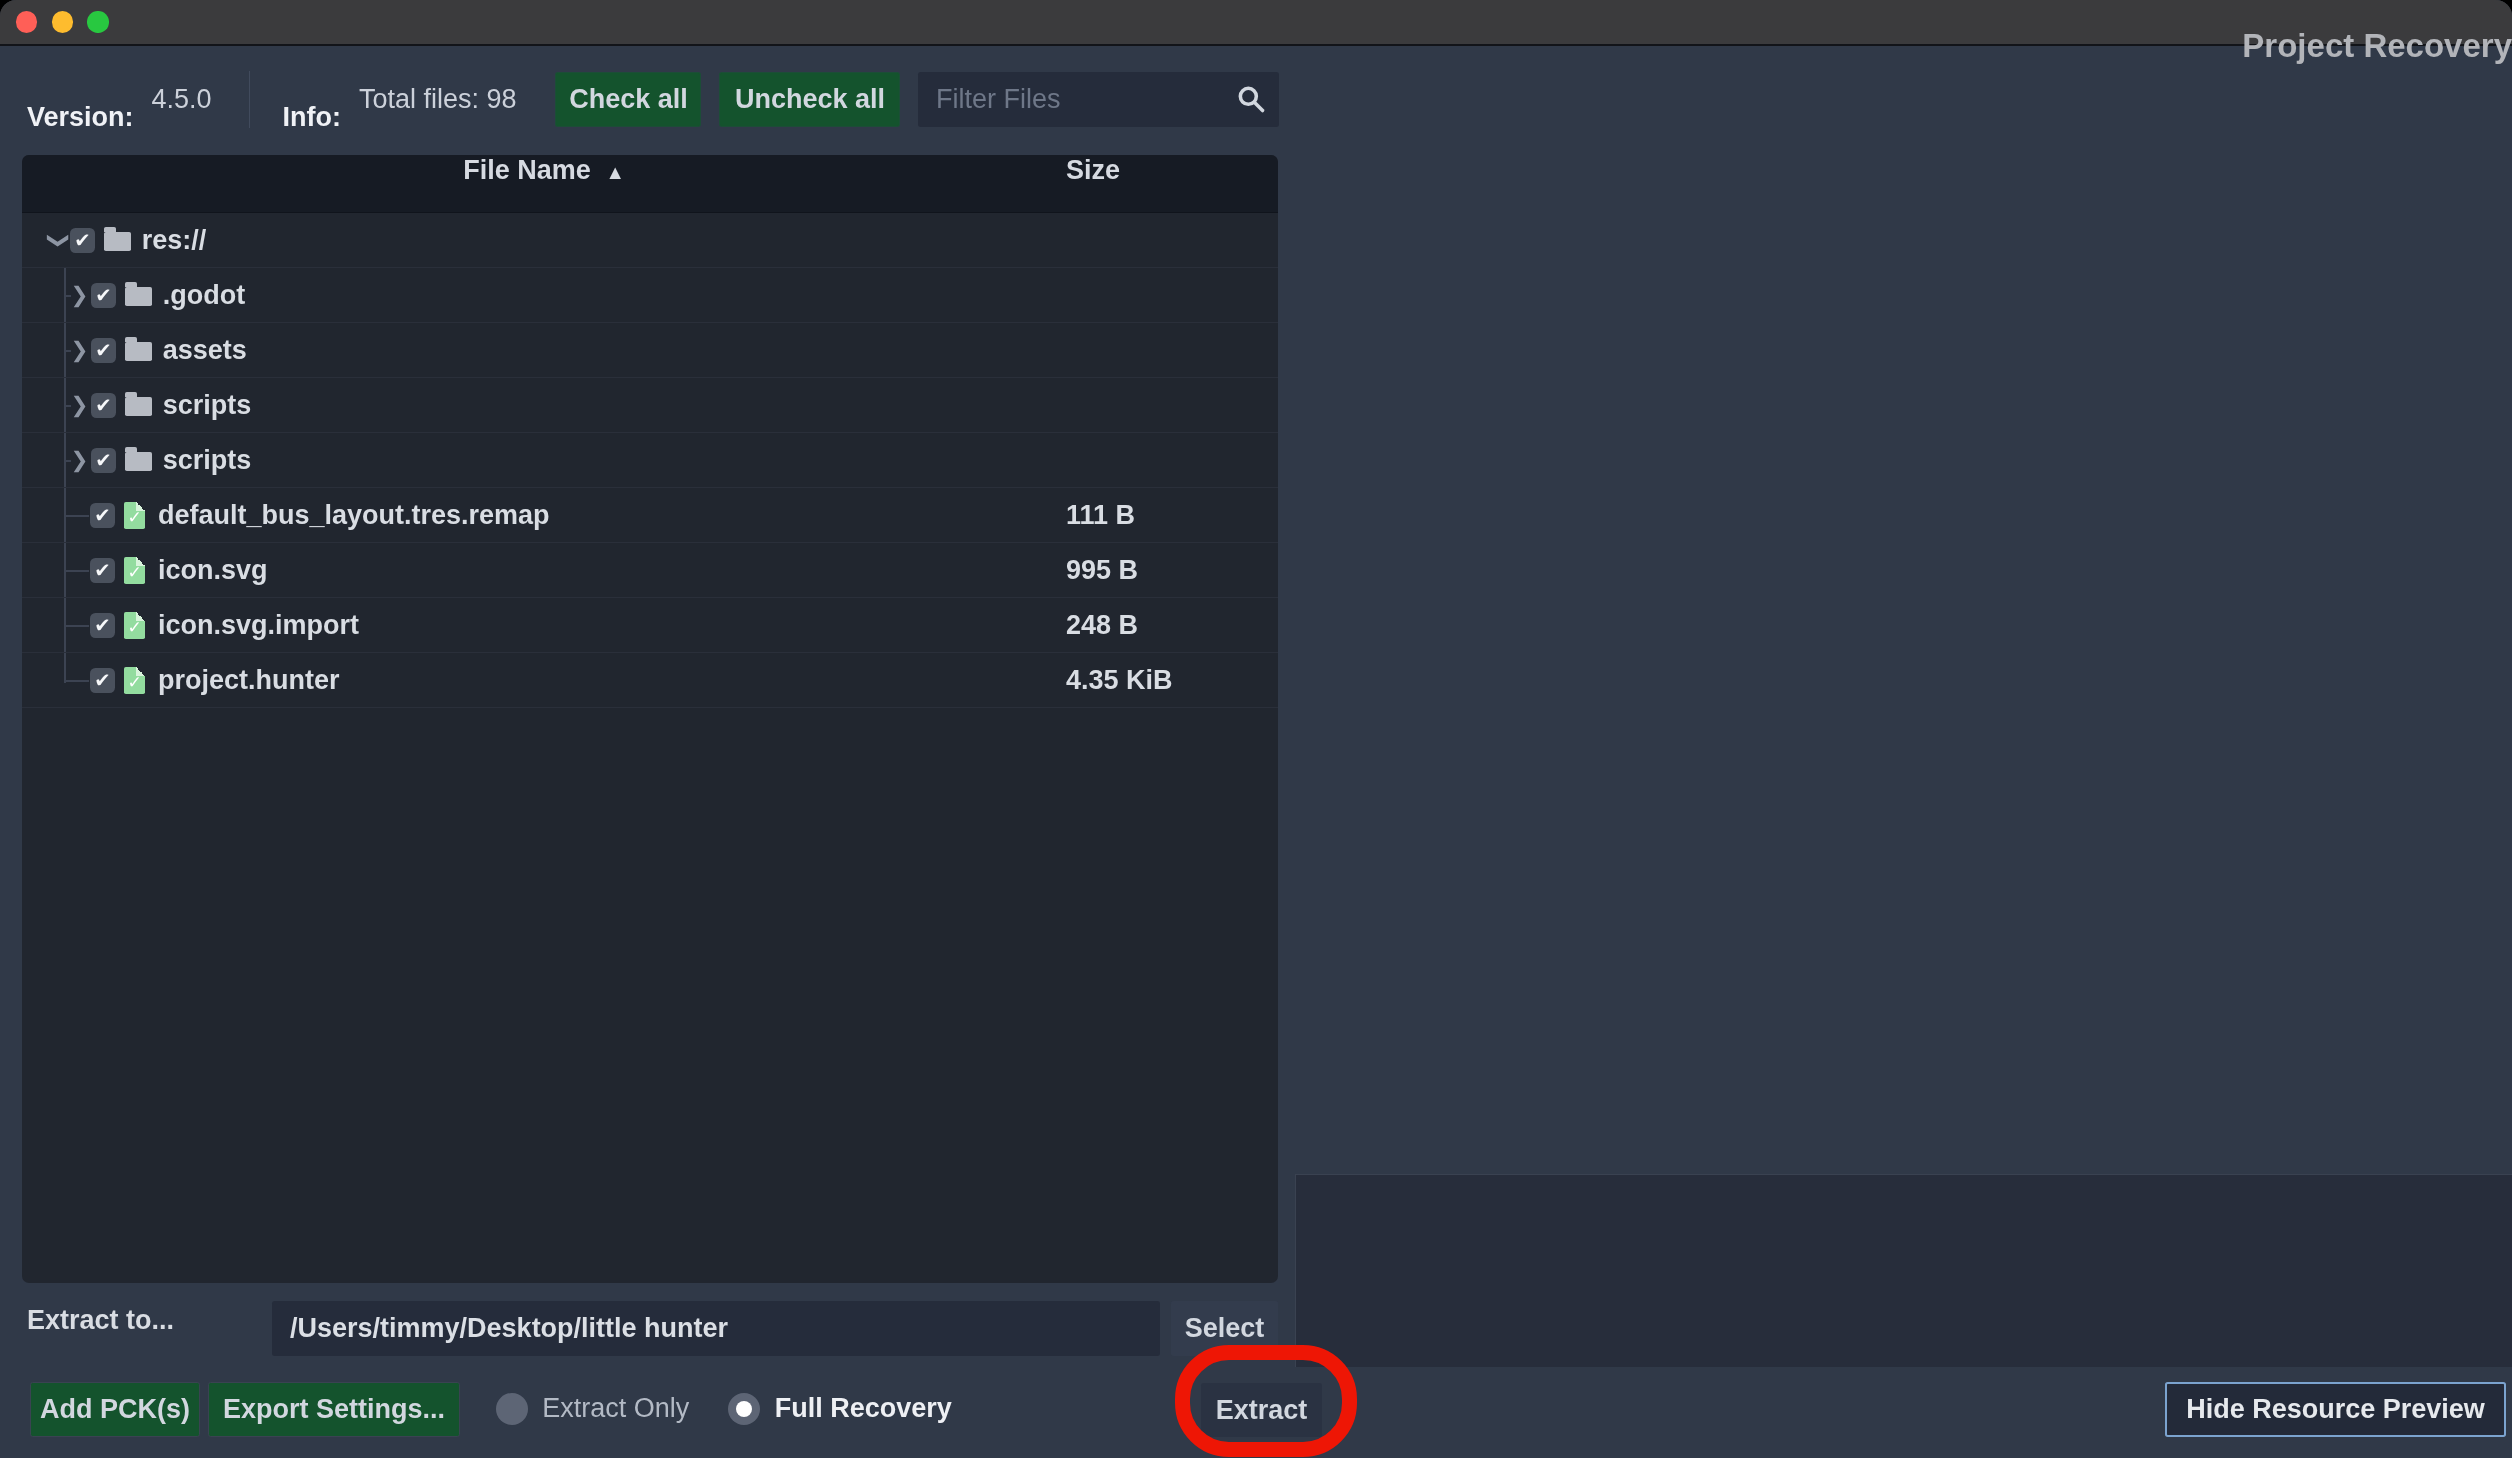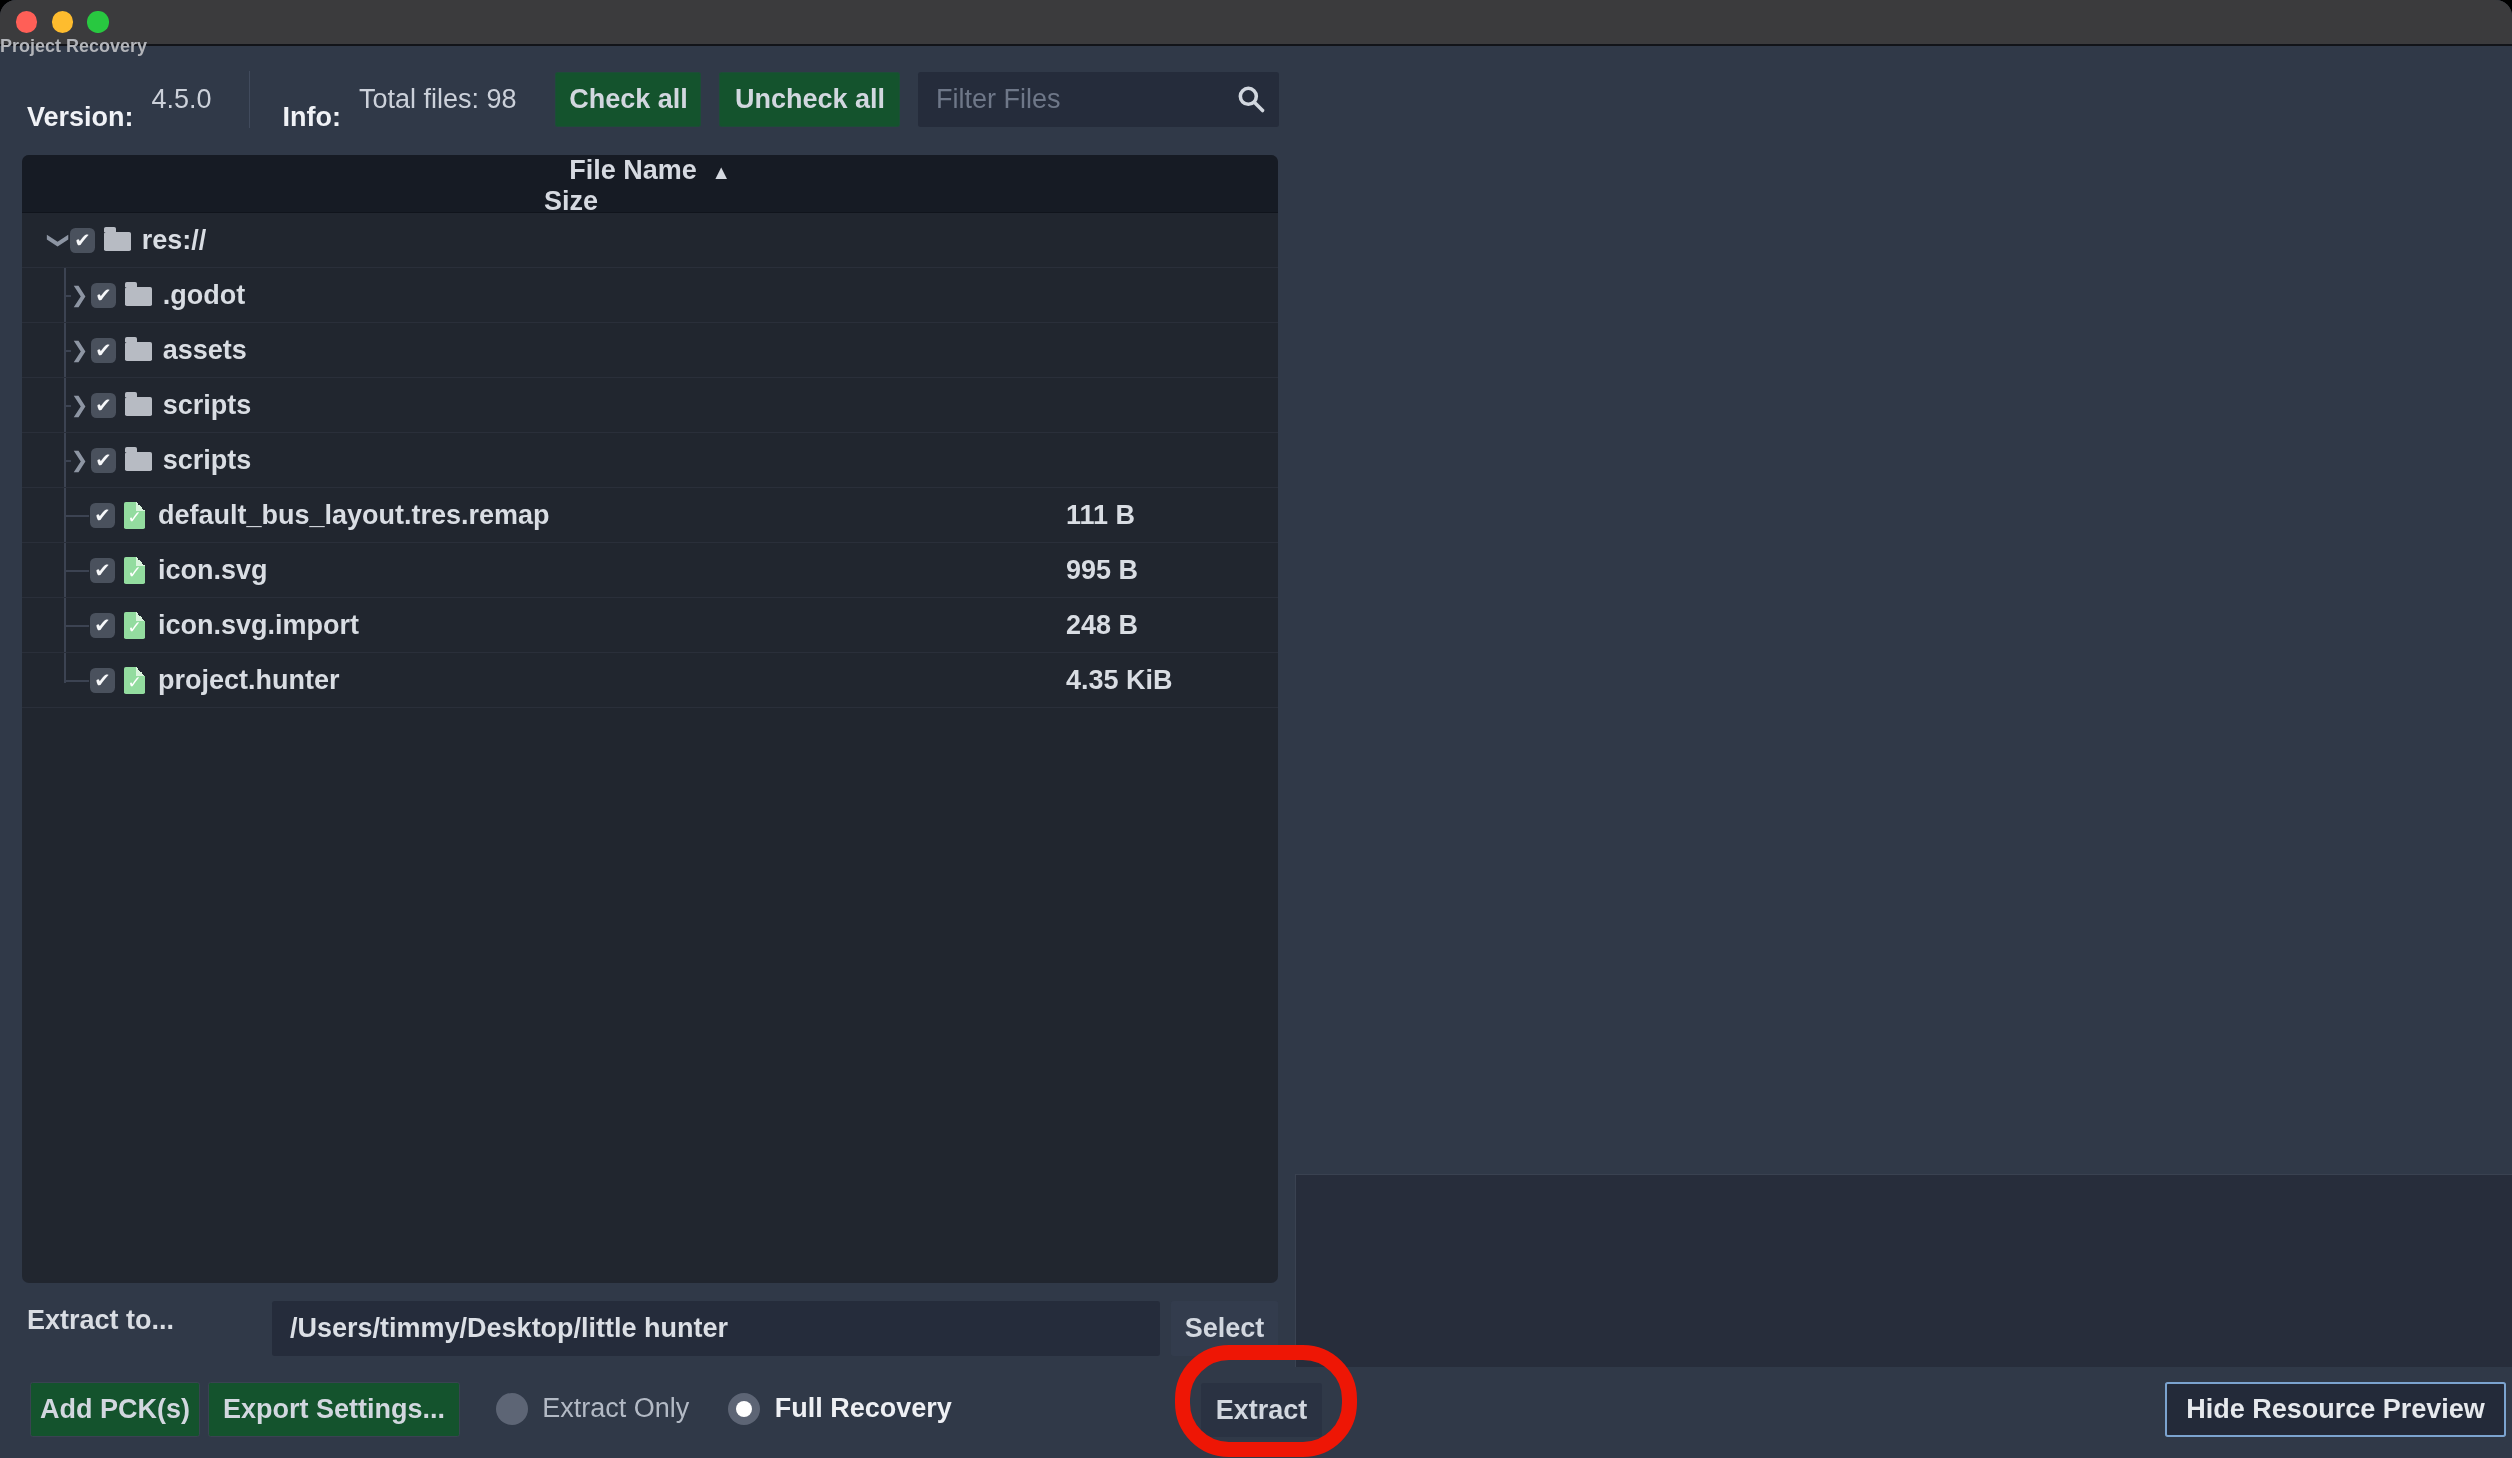--- a/index.html
+++ b/index.html
@@ -9,22 +9,22 @@
 
   .window { position:relative; width:2512px; height:1459px; background:#303948;
             border-radius:16px 16px 0 0; overflow:hidden; }
 
   
   .titlebar { position:absolute; top:0; left:0; right:0; height:44px; background:#3b3b3d;
               border-bottom:2.7px solid #121419; display:flex; align-items:center; }
   .traffic { display:flex; gap:14.3px; margin-left:16px; }
   .light { width:21.4px; height:21.4px; border-radius:50%; }
   .light.red { background:#ff5f57; } .light.yellow { background:#febc2e; } .light.green { background:#28c840; }
-  .win-title { position:absolute; left:0; right:0; text-align:left; color:#b2b4b9;
-               font-size:18px; font-weight:700;margin-top:48px; }
+  .win-title { position:absolute; left:0; right:0; text-align:right; color:#b2b4b9;
+               font-size:33px; font-weight:700;margin-top:48px; }
 
   
   .toolbar { position:absolute; top:64px; left:27px; width:1252px; height:70px;
              display:flex; align-items:center; }
   .tb-label { color:#f0f2f6; font-size:27px; font-weight:700;margin-top:36px; }
   .tb-value { color:#ccd1da; font-size:27px; font-weight:500; margin-left:18px; }
   .tb-sep { width:1.8px; height:57px; background:#414b5d; margin:0 32px 0 37px; }
   .btn { background:#14532d; border:1.8px solid #36405244; color:#d2d7df; font-size:27px;
          font-weight:600; height:55px; display:flex; align-items:center; justify-content:center;
          border-radius:2.7px; box-sizing:border-box; }
@@ -33,22 +33,22 @@
   .filter-wrap { position:relative; margin-left:auto; }
   .filter-input { width:361px; height:55px; background:#252c3b; border:none; outline:none;
                   border-radius:2.7px; color:#d9dde3; font-size:27px; box-sizing:border-box;
                   padding:0 57px 0 18px; font-family:inherit; font-weight:500; }
   .filter-input::placeholder { color:#6e7788; }
   .search-icon { position:absolute; right:12.5px; top:11.6px; }
 
   
   .file-table { position:absolute; left:22px; top:155px; width:1256px; height:1128px;
                 background:#21262f; border-radius:7.1px; overflow:hidden; }
-  .table-header { height:57px; background:#161b24; display:flex; align-items:center;
-                  border-bottom:1.8px solid #10141c;flex-direction:column; }
+  .table-header { height:57px; background:#161b24; display:flex; align-items:flex-start;
+                  border-bottom:1.8px solid #10141c; }
   .th-name { flex:1; text-align:center; color:#d6dae1; font-size:27px; font-weight:700; }
   .th-size { width:212px; color:#d6dae1; font-size:27px; font-weight:700; text-align:left; }
   .sort-arrow { font-size:19.6px; margin-left:7.1px; color:#d6dae1; }
 
   .tree { position:relative; }
   .tree-guide-v { position:absolute; left:42px; top:55px; width:1.8px; height:415px; background:#3c4352; }
   .tree-row { position:relative; height:55px; display:flex; align-items:center;
               border-bottom:0.9px solid #2a2f3a; box-sizing:border-box; }
   .tree-row.depth0 { padding-left:25px; }
   .tree-row.depth1.folder { padding-left:46px; }

